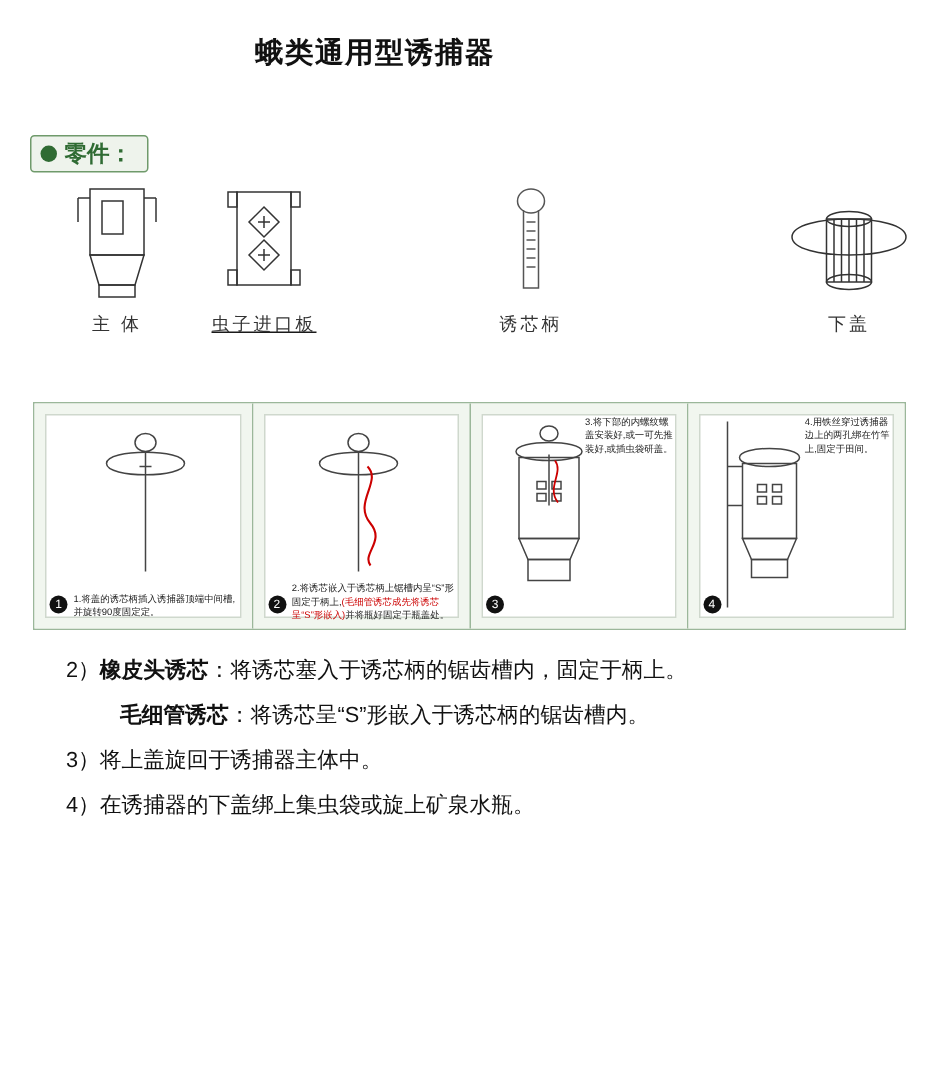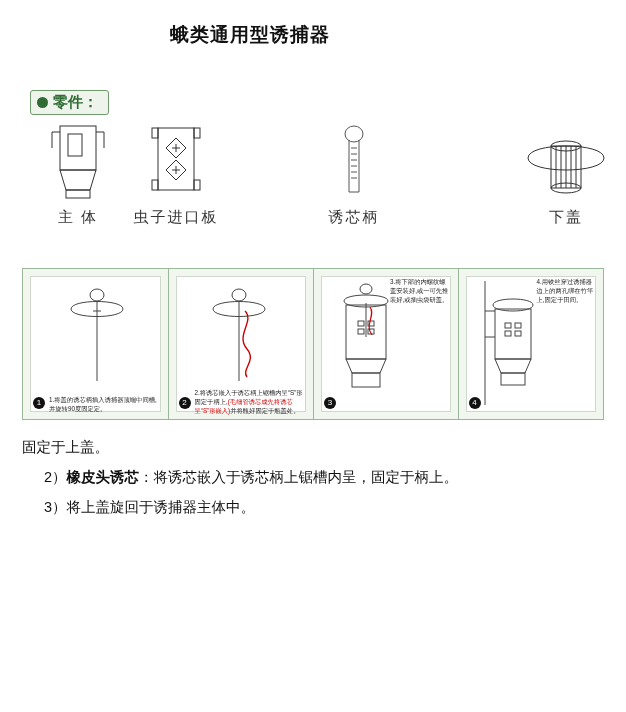--- a/index.html
+++ b/index.html
@@ -24,21 +24,21 @@
     text-align: center;
     font-size: 19px;
     font-weight: bold;
     letter-spacing: 1px;
     padding-top: 22px;
     color: #111;
   }
   
   .section-head {
     position: absolute;
-    left: 30px;
+    left: 20px;
     display: flex;
     align-items: center;
     background: #eef3ec;
     border: 1px solid #6f9a6b;
     border-radius: 3px;
     padding: 2px 10px 2px 6px;
     box-sizing: border-box;
   }
   .section-head .bullet {
     width: 11px;
@@ -68,21 +68,21 @@
   .part {
     position: absolute;
     width: 96px;
     text-align: center;
   }
   .part .art {
     height: 88px;
     position: relative;
   }
   .part .cap {
-    font-size: 15px;
+    font-size: 12px;
     color: #333;
     letter-spacing: 2px;
     margin-top: 2px;
   }
 
   
   .steps-panel {
     position: absolute;
     top: 268px;
     left: 22px;
@@ -172,21 +172,21 @@
             <line x1="30" y1="14" x2="22" y2="14"></line>
             <line x1="22" y1="14" x2="22" y2="30"></line>
             <line x1="66" y1="14" x2="74" y2="14"></line>
             <line x1="74" y1="14" x2="74" y2="30"></line>
           </g>
         </svg>
       </div>
       <div class="cap">主 体</div>
     </div>
 
-    <div class="part" style="left:110px;">
+    <div class="part" style="left:110px;text-decoration:underline;">
       <div class="art">
         <svg width="96" height="88" viewBox="0 0 96 88">
           <g fill="none" stroke="#333" stroke-width="1">
             <rect x="30" y="10" width="36" height="62"></rect>
             <rect x="24" y="10" width="6" height="10"></rect>
             <rect x="66" y="10" width="6" height="10"></rect>
             <rect x="24" y="62" width="6" height="10"></rect>
             <rect x="66" y="62" width="6" height="10"></rect>
             <polygon points="48,20 58,30 48,40 38,30"></polygon>
             <polygon points="48,42 58,52 48,62 38,52"></polygon>
@@ -315,22 +315,23 @@
         </svg>
       </div>
       <div class="step-num">4</div>
       <div class="step-caption" style="left:78px; right:6px; top:8px;">4.用铁丝穿过诱捕器边上的两孔绑在竹竿上,固定于田间。</div>
     </div>
 
   </div>
 
   <div class="instructions">
 
-    <p class="ins-p">固定于上盖。</p>
-
-    <p class="ins-p ins-indent1"><span>2）</span><span class="bold">橡皮头诱芯</span><span>：将诱芯嵌入于诱芯柄上锯槽内呈，固定于柄上。</span></p>
-
+
+    <p class="ins-p ins-indent1"><span>2）</span><span class="bold">橡皮头诱芯</span><span>：将诱芯塞入于诱芯柄的锯齿槽内，固定于柄上。</span></p>
+
+    <p class="ins-p ins-indent2"><span class="bold">毛细管诱芯</span><span>：将诱芯呈“S”形嵌入于诱芯柄的锯齿槽内。</span></p>
 
     <p class="ins-p ins-indent1">3）将上盖旋回于诱捕器主体中。</p>
+    <p class="ins-p ins-indent1">4）在诱捕器的下盖绑上集虫袋或旋上矿泉水瓶。</p>
 
   </div>
 
 </div>
 
 </body></html>

